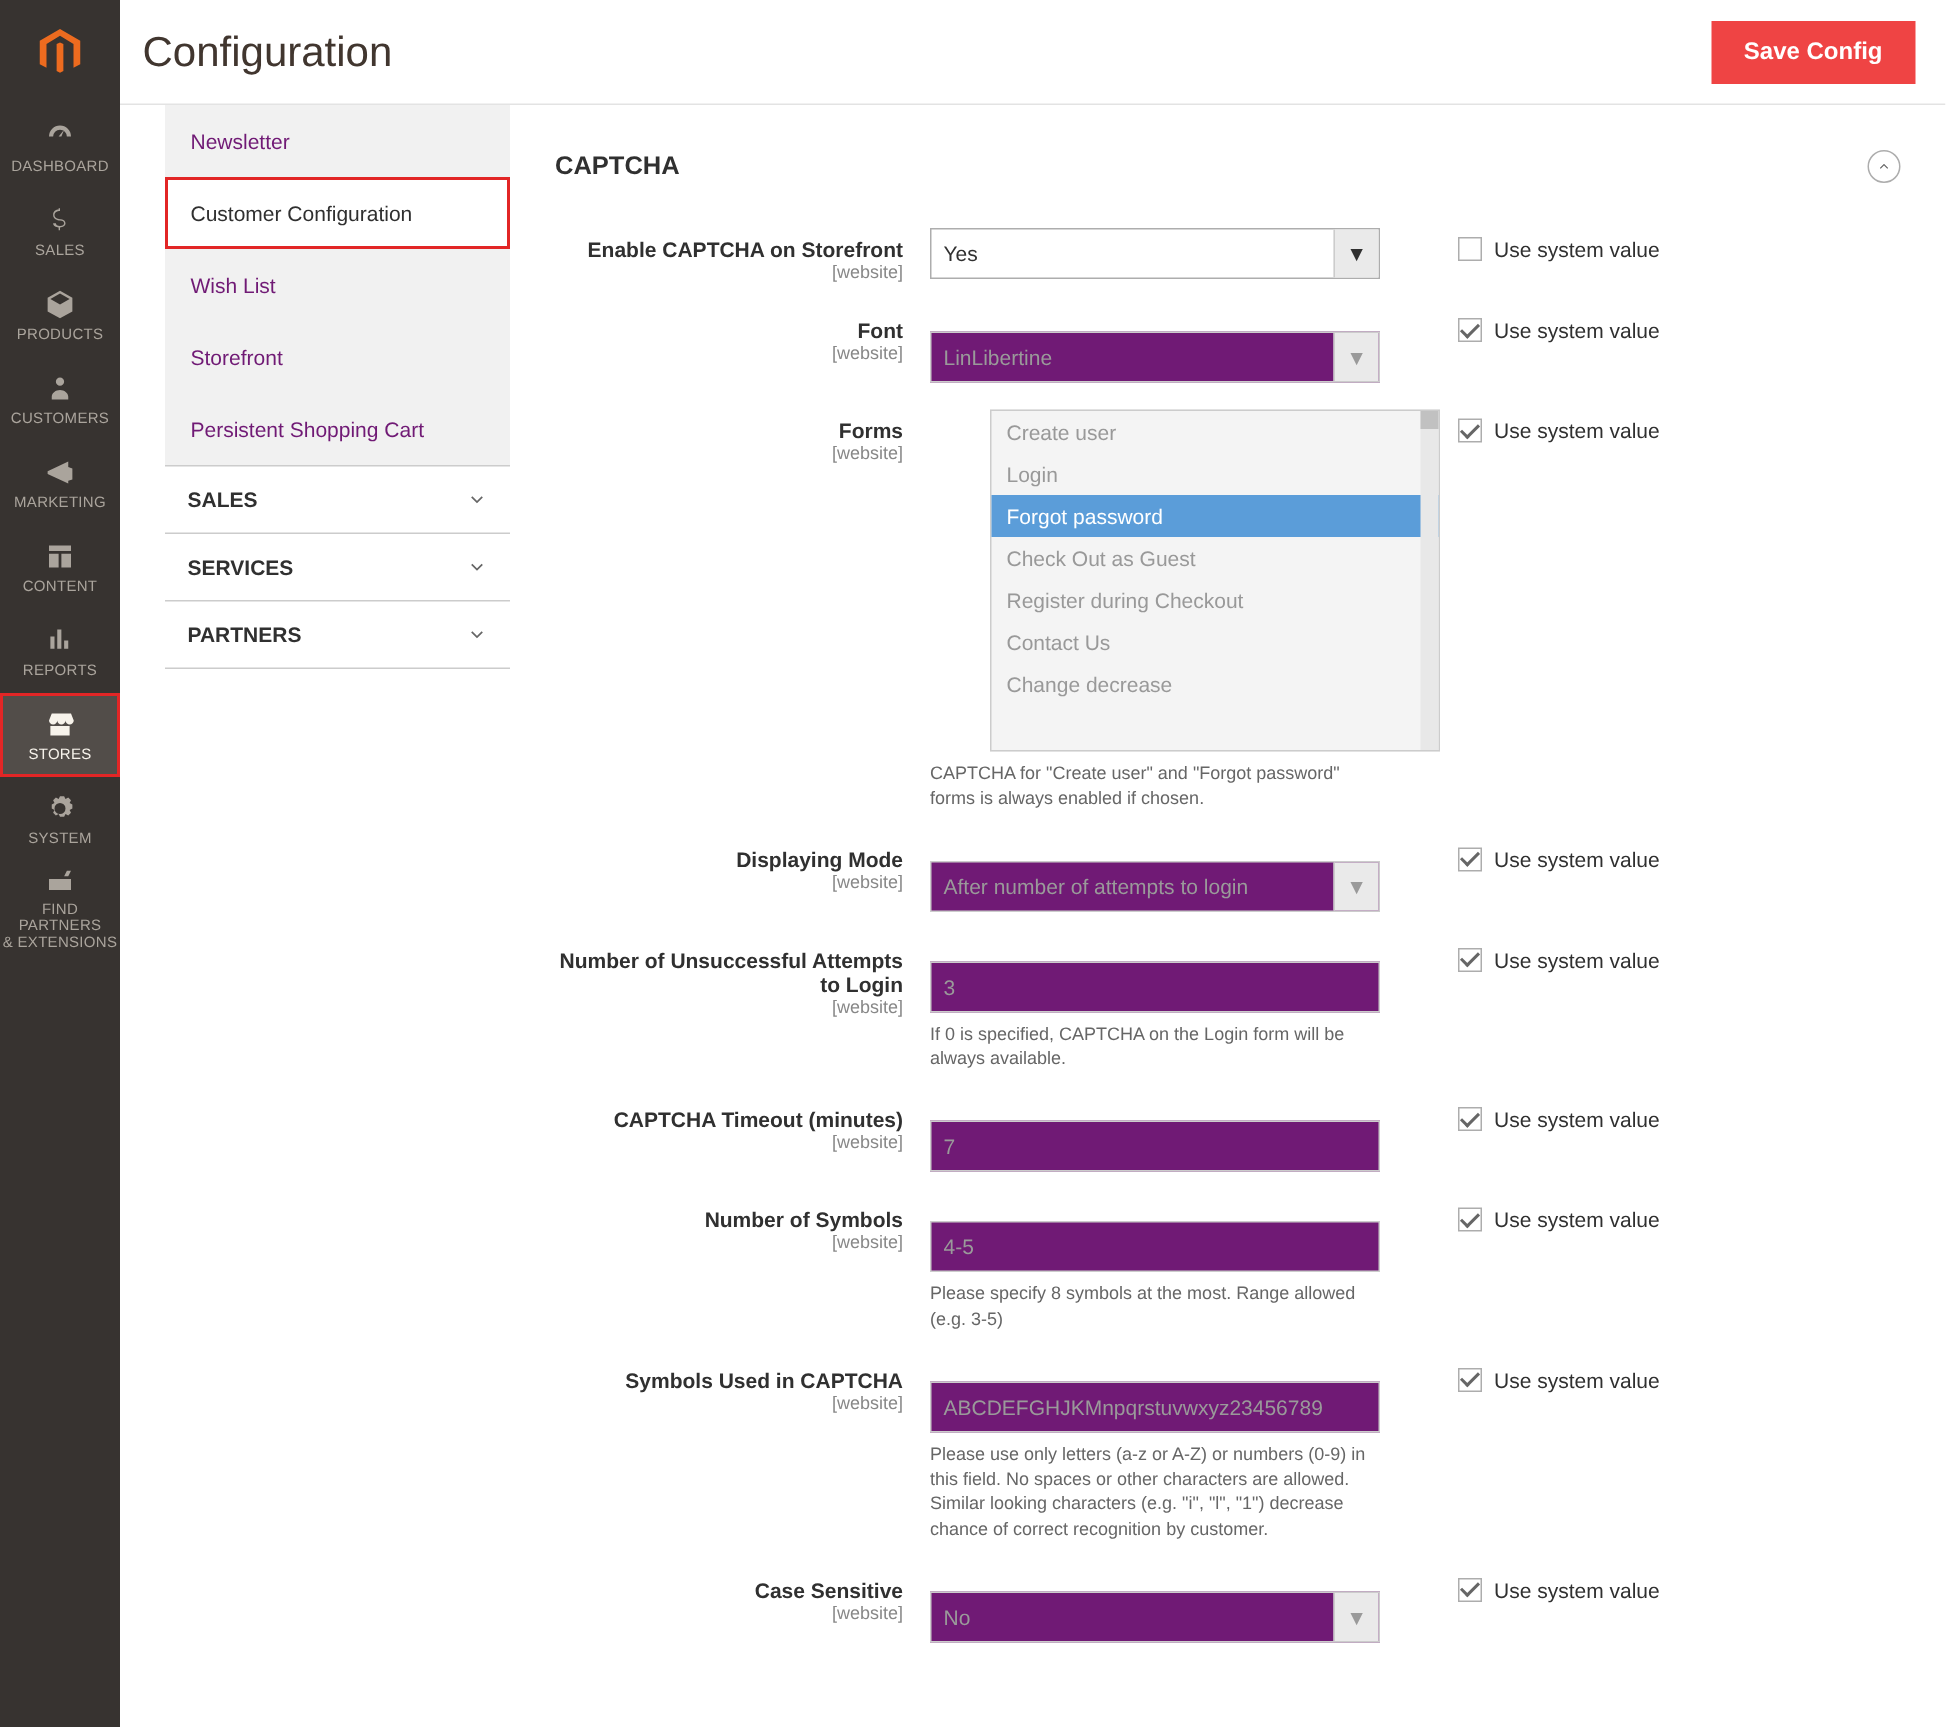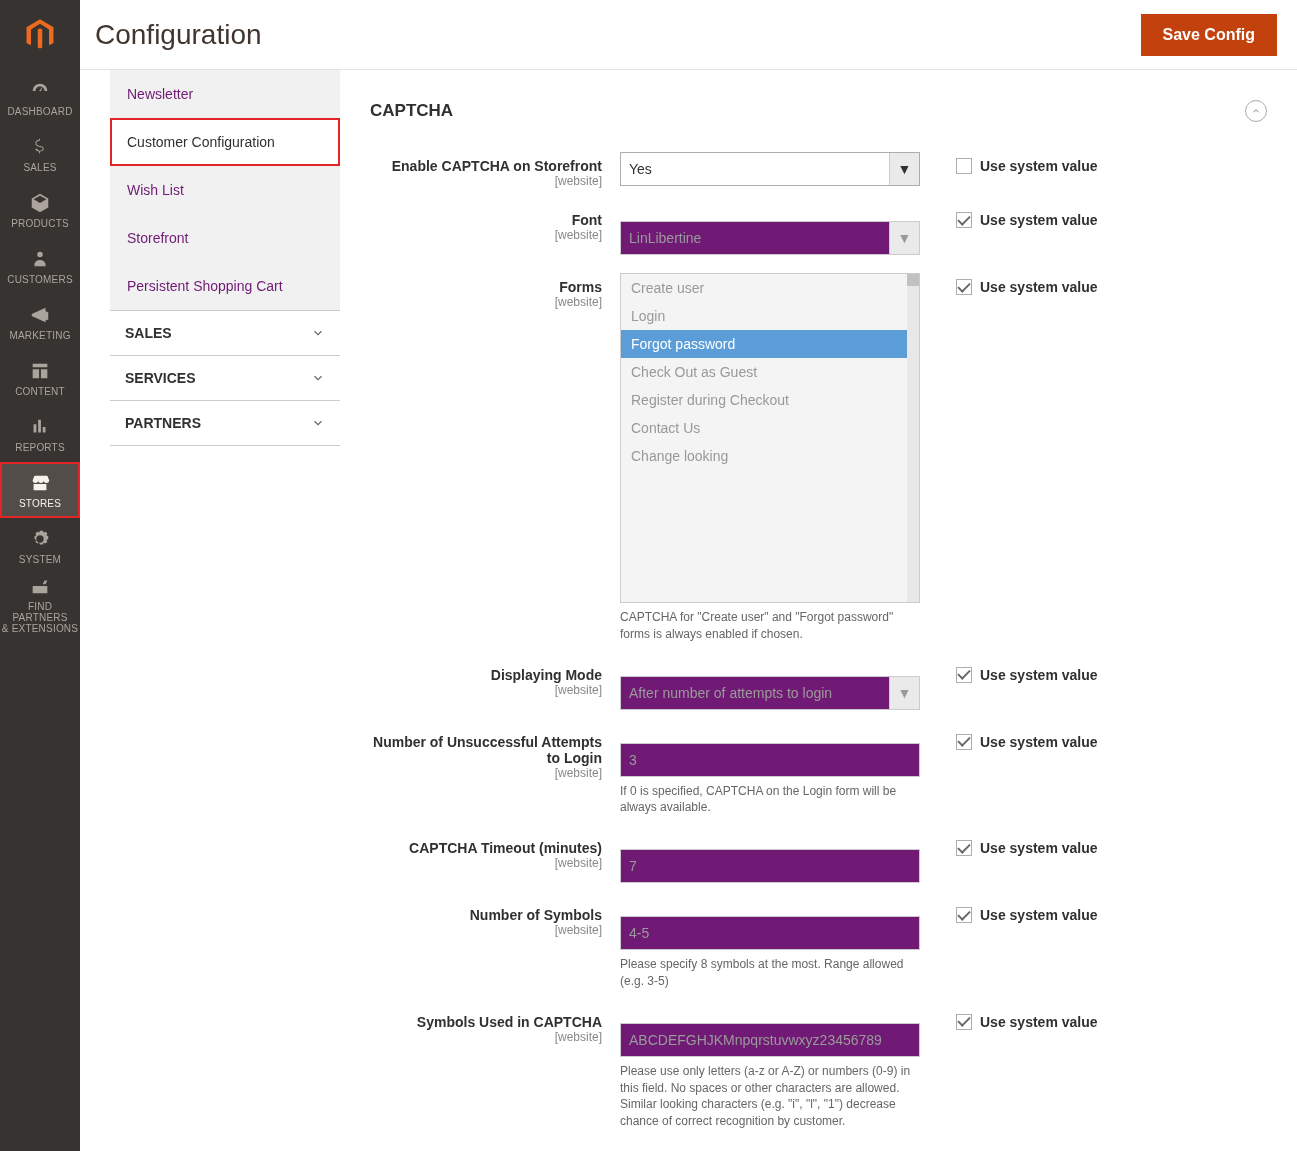--- a/index.html
+++ b/index.html
@@ -10,21 +10,21 @@
   .nav-logo { height:70px; display:flex; align-items:center; justify-content:center; }
   .nav-logo svg { width:36px; height:36px; }
   .nav-item { height:56px; display:flex; flex-direction:column; align-items:center; justify-content:center; color:#aaa49c; font-size:10px; letter-spacing:0.2px; text-align:center; line-height:1.1; cursor:pointer;}
   .nav-item svg { width:22px; height:22px; fill:#aaa49c; margin-bottom:4px;}
   .nav-item.stores-active { background:#524d49; color:#f7f3eb; outline:2px solid #e22626; outline-offset:-2px;}
   .nav-item.stores-active svg { fill:#f7f3eb;}
   
   .main { flex:1; background:#fff; }
   .page-header { display:flex; align-items:center; justify-content:space-between; padding:10px 20px 10px 15px; border-bottom:1px solid #e3e3e3; height:70px;}
   .page-header h1 { font-size:28px; font-weight:300; color:#41362f;}
-  .btn-save { background:#c2410c; color:#fff; border:none; padding:12px 22px; font-size:16px; font-weight:600; cursor:pointer;}
+  .btn-save { background:#ef4444; color:#fff; border:none; padding:12px 22px; font-size:16px; font-weight:600; cursor:pointer;}
   .content { display:flex; }
   
   .sidebar { width:260px; flex:0 0 260px; padding:0 0 0 30px;}
   .sidebar-list { background:#f1f1f1; }
   .sidebar-item { padding:14px 15px; color:#701a75; font-size:14px; cursor:pointer; border:2px solid transparent;}
   .sidebar-item.active { background:#fff; border:2px solid #e22626; font-weight:400; color:#303030;}
   .sidebar-section { padding:14px 15px; background:#fff; font-weight:600; color:#303030; border-top:1px solid #ccc; display:flex; align-items:center; justify-content:space-between; cursor:pointer;}
   .sidebar-section:first-of-type { border-top:1px solid #ccc;}
   
   .form-area { flex:1; padding:30px 30px 40px 30px;}
@@ -40,21 +40,21 @@
   .field-control .help { font-size:12px; color:#666; margin-top:6px; line-height:1.4;}
   .select, .text-input { width:100%; height:34px; border:1px solid #adadad; background:#fff; padding:4px 8px; font-size:14px; color:#303030; display:flex; align-items:center; position:relative;}
   .select.disabled, .text-input.disabled { background:#701a75; color:#9a9a9a; border-color:#ccc;margin-top:15px;}
   .select .sel-arrow { position:absolute; right:0; top:0; width:30px; height:32px; border-left:1px solid #ccc; background:#eaeaea; display:flex; align-items:center; justify-content:center;}
   .select.disabled .sel-arrow { background:#eaeaea;}
   .multiselect { width:100%; border:1px solid #ccc; background:#f4f4f4; position:relative;}
   .multiselect .opt { padding:6px 10px; color:#999; font-size:14px;}
   .multiselect .opt.selected { background:#5b9dd9; color:#fff;}
   .multiselect .scroll-track{position:absolute;right:0;top:0;width:12px;height:100%;background:#e8e8e8;}
   .multiselect .scroll-thumb{position:absolute;right:0;top:0;width:12px;height:12px;background:#c1c1c1;}
-  .field-extra { flex:1; padding-left:36px; display:flex; align-items:center; gap:8px; padding-top:6px;font-weight:bold;}
+  .field-extra { flex:1; padding-left:52px; display:flex; align-items:center; gap:8px; padding-top:6px;}
   .chk { width:16px; height:16px; border:1px solid #adadad; display:inline-flex; align-items:center; justify-content:center; background:#fff; cursor:pointer;}
   .chk.checked::after{content:"";width:10px;height:5px;border-left:2px solid #666;border-bottom:2px solid #666;transform:rotate(-45deg) translate(1px,-1px);}
   .syslabel { color:#303030; font-size:14px;}
   .chev { width:14px; height:14px; }
   .chev svg { width:14px;height:14px;stroke:#666;fill:none;stroke-width:2;}
 </style>
 </head>
 <body>
 
 <div class="layout">
@@ -208,28 +208,28 @@
             <span class="syslabel">Use system value</span>
           </div>
         </div>
 
         <div class="field-row">
           <div class="field-label">
             <span class="lbl">Forms</span>
             <span class="scope">[website]</span>
           </div>
           <div class="field-control">
-            <div class="multiselect" style="height:330px;">
+            <div class="multiselect" style="height:228px;margin-left:40px;">
               <div class="opt">Create user</div>
               <div class="opt">Login</div>
               <div class="opt selected">Forgot password</div>
               <div class="opt">Check Out as Guest</div>
               <div class="opt">Register during Checkout</div>
               <div class="opt">Contact Us</div>
-              <div class="opt">Change looking</div>
+              <div class="opt">Change decrease</div>
               <div class="scroll-track"></div>
               <div class="scroll-thumb"></div>
             </div>
             <div class="help">CAPTCHA for "Create user" and "Forgot password" forms is always enabled if chosen.</div>
           </div>
           <div class="field-extra">
             <span class="chk checked"></span>
             <span class="syslabel">Use system value</span>
           </div>
         </div>

